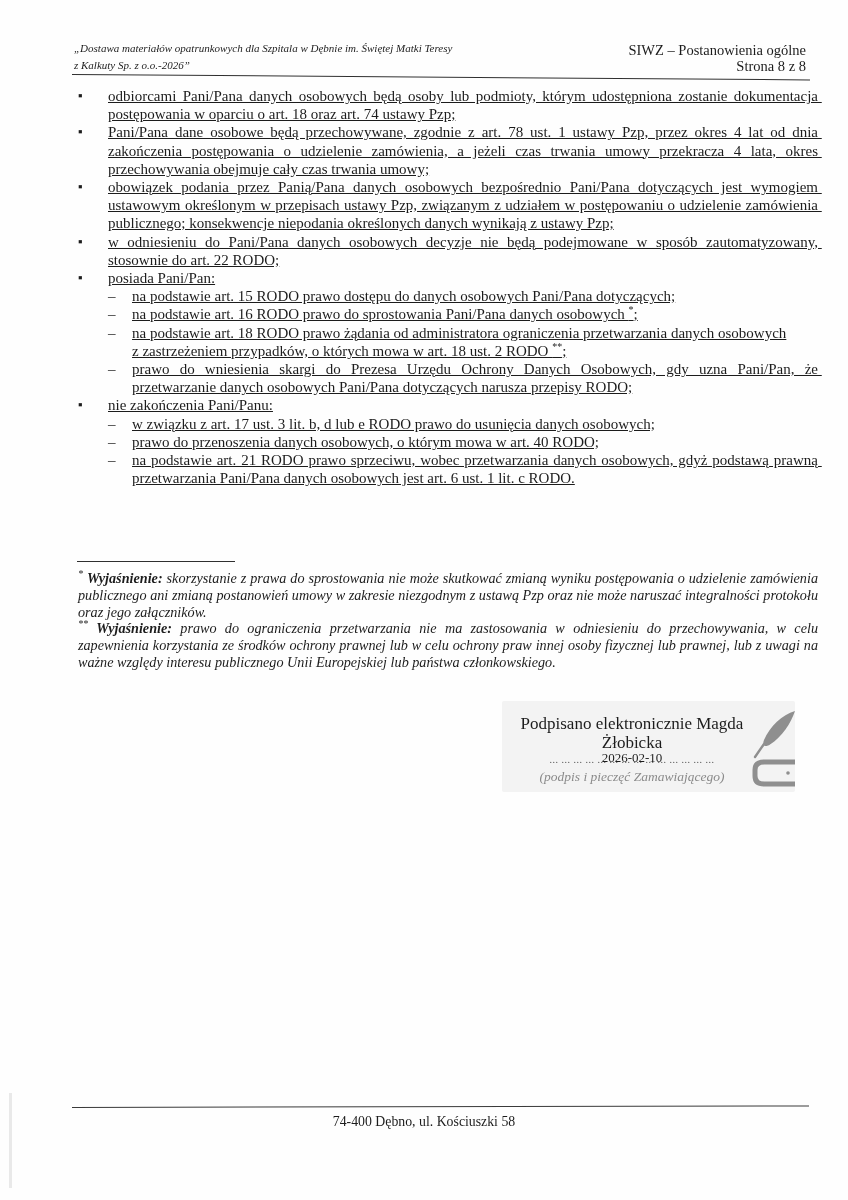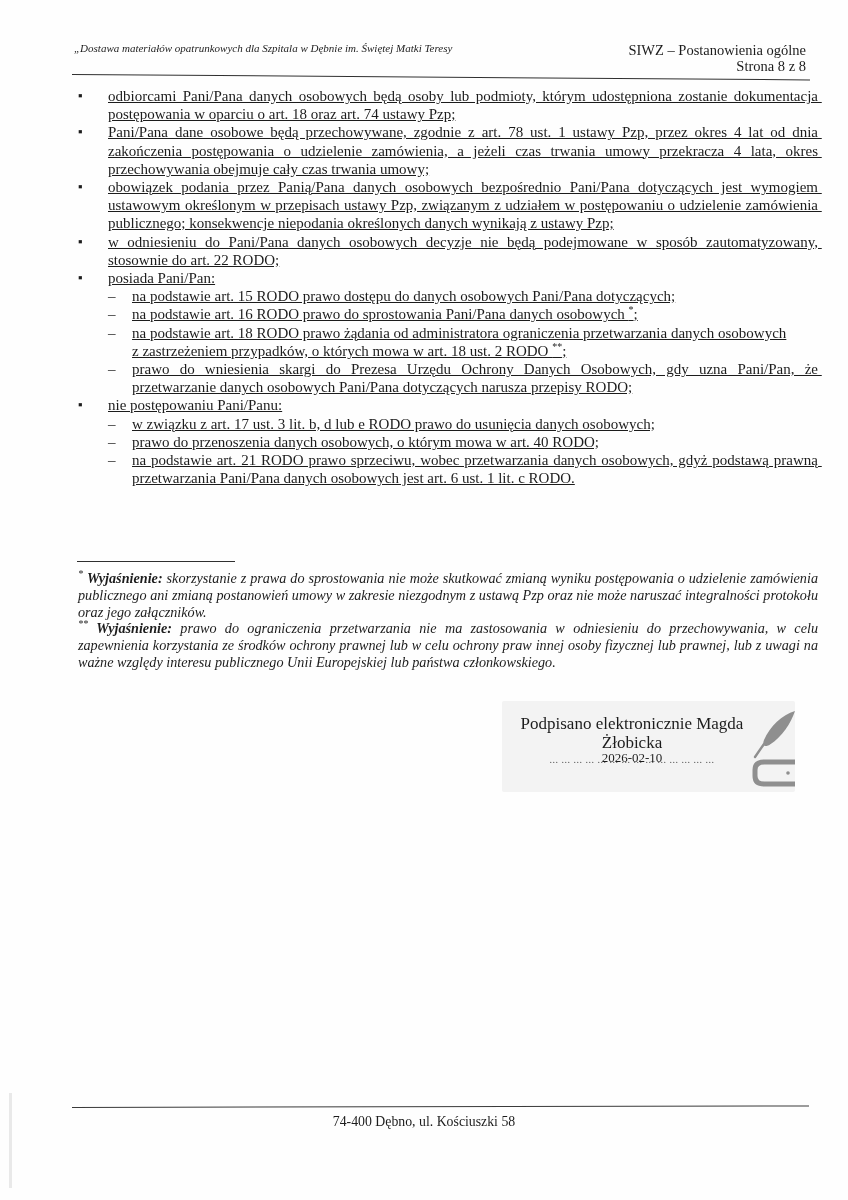--- a/index.html
+++ b/index.html
@@ -50,20 +50,21 @@
   
   .scan-artifact{position:absolute;left:9px;top:1093px;width:3px;height:95px;background:#e9e9e9;}
 </style>
 </head>
 <body>
 
 <div class="page">
 
   <div class="header-left">
     <div>„Dostawa materiałów opatrunkowych dla Szpitala w Dębnie im. Świętej Matki Teresy</div>
+    <div>z Kalkuty Sp. z o.o.-2026”</div>
   </div>
 
   <div class="header-right">
     <div>SIWZ – Postanowienia ogólne</div>
     <div>Strona 8 z 8</div>
   </div>
 
   <div class="header-rule"></div>
 
   <div class="rodo-list">
@@ -99,21 +100,21 @@
         <span class="marker">–</span>
         <span class="txt">na podstawie art. 18 RODO prawo żądania od administratora ograniczenia przetwarzania danych osobowych
 z zastrzeżeniem przypadków, o których mowa w art. 18 ust. 2 RODO <sup>**</sup>;</span>
       </div>
       <div class="item l2">
         <span class="marker">–</span>
         <span class="txt">prawo do wniesienia skargi do Prezesa Urzędu Ochrony Danych Osobowych, gdy uzna Pani/Pan, że przetwarzanie danych osobowych Pani/Pana dotyczących narusza przepisy RODO;</span>
       </div>
       <div class="item l1">
         <span class="marker">▪</span>
-        <span class="txt">nie postępowaniu Pani/Panu:</span>
+        <span class="txt">nie zakończenia Pani/Panu:</span>
       </div>
       <div class="item l2">
         <span class="marker">–</span>
         <span class="txt">w związku z art. 17 ust. 3 lit. b, d lub e RODO prawo do usunięcia danych osobowych;</span>
       </div>
       <div class="item l2">
         <span class="marker">–</span>
         <span class="txt">prawo do przenoszenia danych osobowych, o którym mowa w art. 40 RODO;</span>
       </div>
       <div class="item l2">
@@ -128,20 +129,21 @@
       <div class="footnote"><sup>*</sup> <span class="fn-label">Wyjaśnienie:</span><span class="fn-text"> skorzystanie z prawa do sprostowania nie może skutkować zmianą wyniku postępowania o udzielenie zamówienia publicznego ani zmianą postanowień umowy w zakresie niezgodnym z ustawą Pzp oraz nie może naruszać integralności protokołu oraz jego załączników.</span></div>
       <div class="footnote"><sup>**</sup> <span class="fn-label">Wyjaśnienie:</span><span class="fn-text"> prawo do ograniczenia przetwarzania nie ma zastosowania w odniesieniu do przechowywania, w celu zapewnienia korzystania ze środków ochrony prawnej lub w celu ochrony praw innej osoby fizycznej lub prawnej, lub z uwagi na ważne względy interesu publicznego Unii Europejskiej lub państwa członkowskiego.</span></div>
     </div>
 
   <div class="signature">
     <div class="sig-text">
       <div class="sig-line1">Podpisano elektronicznie Magda</div>
       <div class="sig-line2">Żłobicka</div>
       <div class="sig-dots">... ... ... ... ... ... ... ... ... ... ... ... ... ...</div>
       <div class="sig-date">2026-02-10</div>
+      <div class="sig-caption">(podpis i pieczęć Zamawiającego)</div>
     </div>
     <div class="sig-icon">
       <svg viewBox="0 0 54 78" width="54" height="78" xmlns="http://www.w3.org/2000/svg">
         <path d="M48 2 C35 6 23 17 17 31 C16 33.5 16 35.5 17.2 36.5 C18.5 37.5 21 37 23 35.5 C35 28 44 14 48 2 Z" fill="#8f8f8f"></path>
         <path d="M17 35 L8 48" stroke="#8f8f8f" stroke-width="2.4" fill="none" stroke-linecap="round"></path>
         <path d="M52 53 L17 53 Q8 53 8 61 L8 67 Q8 75 17 75 L52 75" fill="none" stroke="#8f8f8f" stroke-width="5"></path>
         <circle cx="41" cy="64" r="1.8" fill="#8f8f8f"></circle>
       </svg>
     </div>
   </div>

